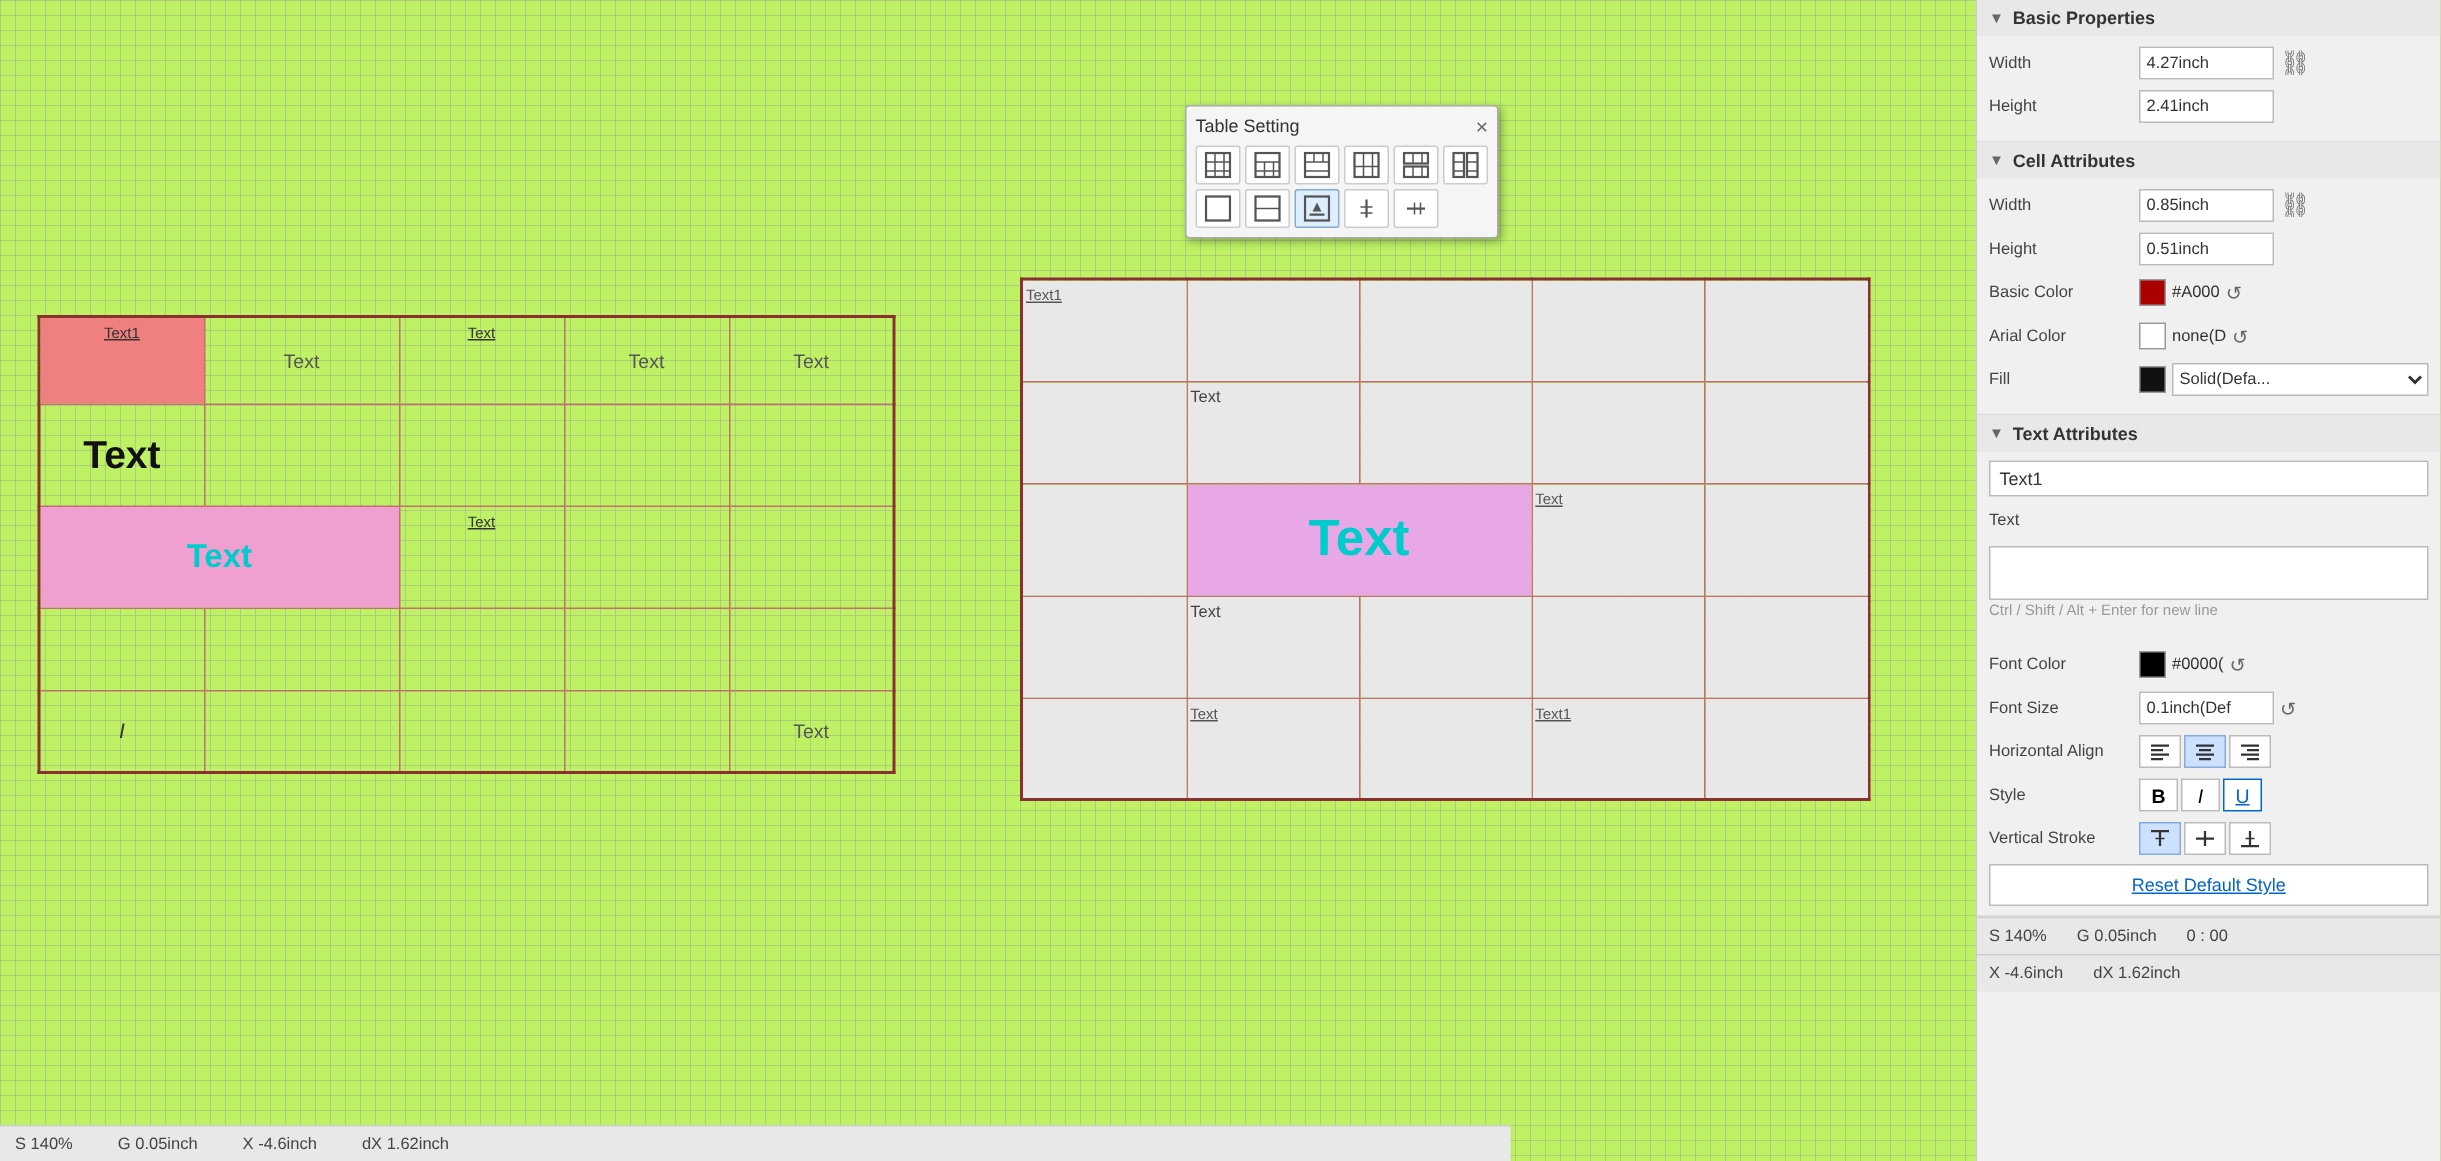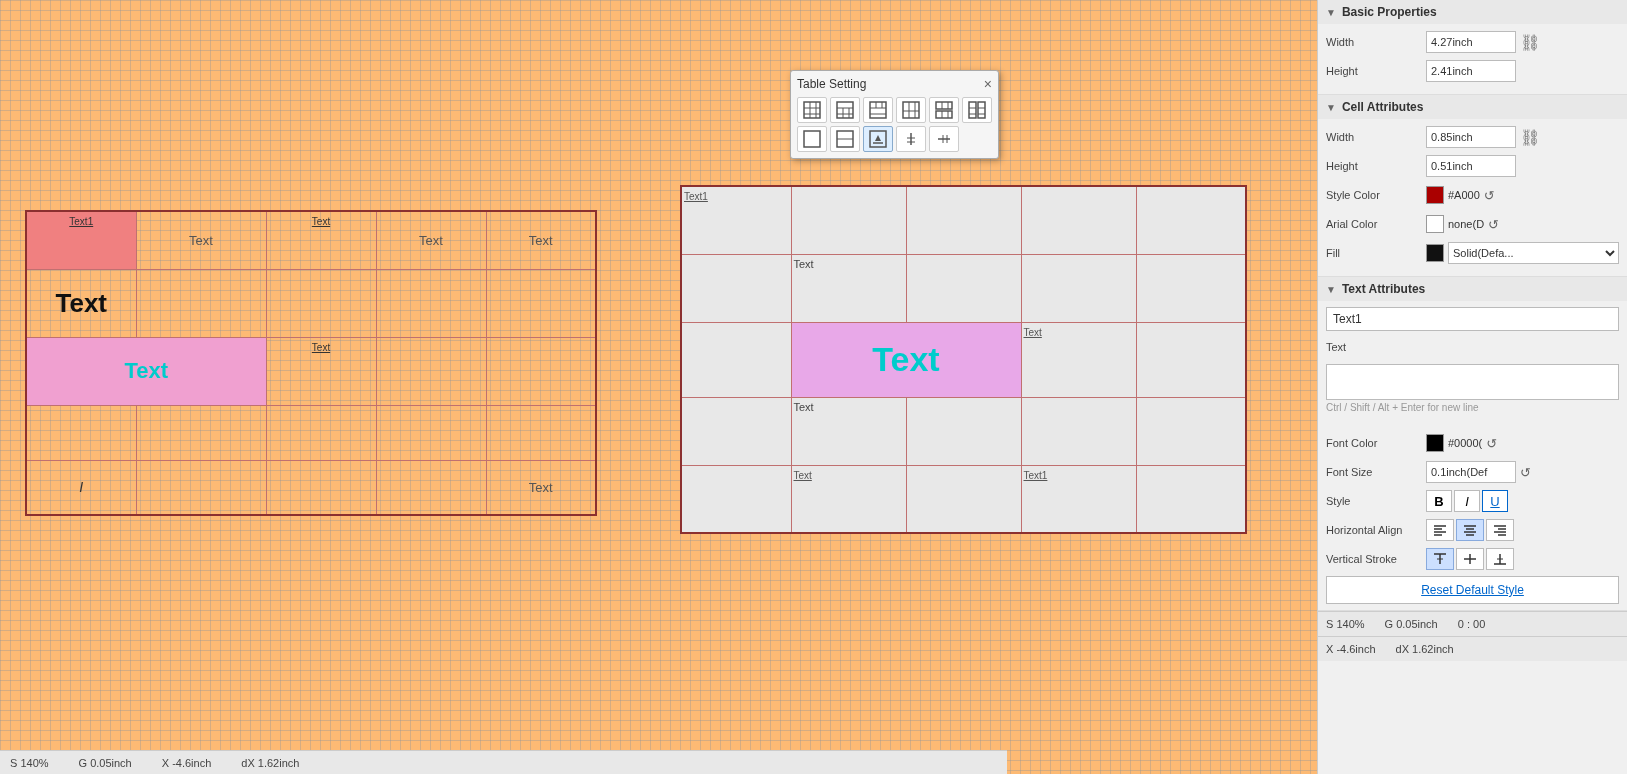--- a/index.html
+++ b/index.html
@@ -1,21 +1,21 @@
 <!DOCTYPE html>
 <html><head>
   <meta charset="utf-8">
   <style>
     * { box-sizing: border-box; margin: 0; padding: 0; }
     body { width: 1627px; height: 774px; overflow: hidden; font-family: Arial, sans-serif; font-size: 12px; background: #c0c0c0; display: flex; }
 
     
     .canvas-area {
       flex: 1;
-      background: #fdba74;
+      background: #bef264;
       position: relative;
       overflow: hidden;
     }
 
     
     .canvas-area::before {
       content: '';
       position: absolute;
       top: 0; left: 0; right: 0; bottom: 0;
       background-image: 
@@ -622,21 +622,21 @@
           <span class="prop-link-icon">⛓</span>
         </div>
       </div>
       <div class="prop-row">
         <span class="prop-label">Height</span>
         <div class="prop-value">
           <input class="prop-input" type="text" value="0.51inch" style="">
         </div>
       </div>
       <div class="prop-row">
-        <span class="prop-label">Style Color</span>
+        <span class="prop-label">Basic Color</span>
         <div class="prop-value">
           <span class="color-swatch" style="background:#AA0000;"></span>
           <span class="color-text">#A000</span>
           <span class="refresh-icon">↺</span>
         </div>
       </div>
       <div class="prop-row">
         <span class="prop-label">Arial Color</span>
         <div class="prop-value">
           <span class="color-swatch" style="background:#ffffff; border: 1px solid #999;"></span>
@@ -687,32 +687,20 @@
       
       <div class="prop-row">
         <span class="prop-label">Font Size</span>
         <div class="prop-value">
           <input class="prop-input" type="text" value="0.1inch(Def" style="">
           <span class="refresh-icon">↺</span>
         </div>
       </div>
 
       
-
-      
-      <div class="prop-row">
-        <span class="prop-label">Style</span>
-        <div class="prop-value">
-          <div class="style-buttons">
-            <button class="style-btn" style="font-weight:bold;">B</button>
-            <button class="style-btn" style="font-style:italic;">I</button>
-            <button class="style-btn underline">U</button>
-          </div>
-        </div>
-      </div>
 
       
       <div class="prop-row">
         <span class="prop-label">Horizontal Align</span>
         <div class="prop-value">
           <div class="align-buttons">
             <button class="align-btn">
               <svg width="14" height="14" viewBox="0 0 14 14">
                   <line x1="1" y1="3" x2="13" y2="3" stroke="#333" stroke-width="1.5"></line>
                   <line x1="1" y1="6" x2="9" y2="6" stroke="#333" stroke-width="1.5"></line>
@@ -735,20 +723,32 @@
                   <line x1="1" y1="9" x2="13" y2="9" stroke="#333" stroke-width="1.5"></line>
                   <line x1="5" y1="12" x2="13" y2="12" stroke="#333" stroke-width="1.5"></line>
                 </svg>
             </button>
           </div>
         </div>
       </div>
 
       
       <div class="prop-row">
+        <span class="prop-label">Style</span>
+        <div class="prop-value">
+          <div class="style-buttons">
+            <button class="style-btn" style="font-weight:bold;">B</button>
+            <button class="style-btn" style="font-style:italic;">I</button>
+            <button class="style-btn underline">U</button>
+          </div>
+        </div>
+      </div>
+
+      
+      <div class="prop-row">
         <span class="prop-label">Vertical Stroke</span>
         <div class="prop-value">
           <div class="align-buttons">
             <button class="valign-btn active-align">
               <svg width="14" height="14" viewBox="0 0 14 14">
                   <line x1="1" y1="2" x2="13" y2="2" stroke="#333" stroke-width="1.5"></line>
                   <line x1="7" y1="2" x2="7" y2="12" stroke="#333" stroke-width="1.5"></line>
                   <line x1="4" y1="7" x2="10" y2="7" stroke="#333" stroke-width="1"></line>
                 </svg>
             </button>

